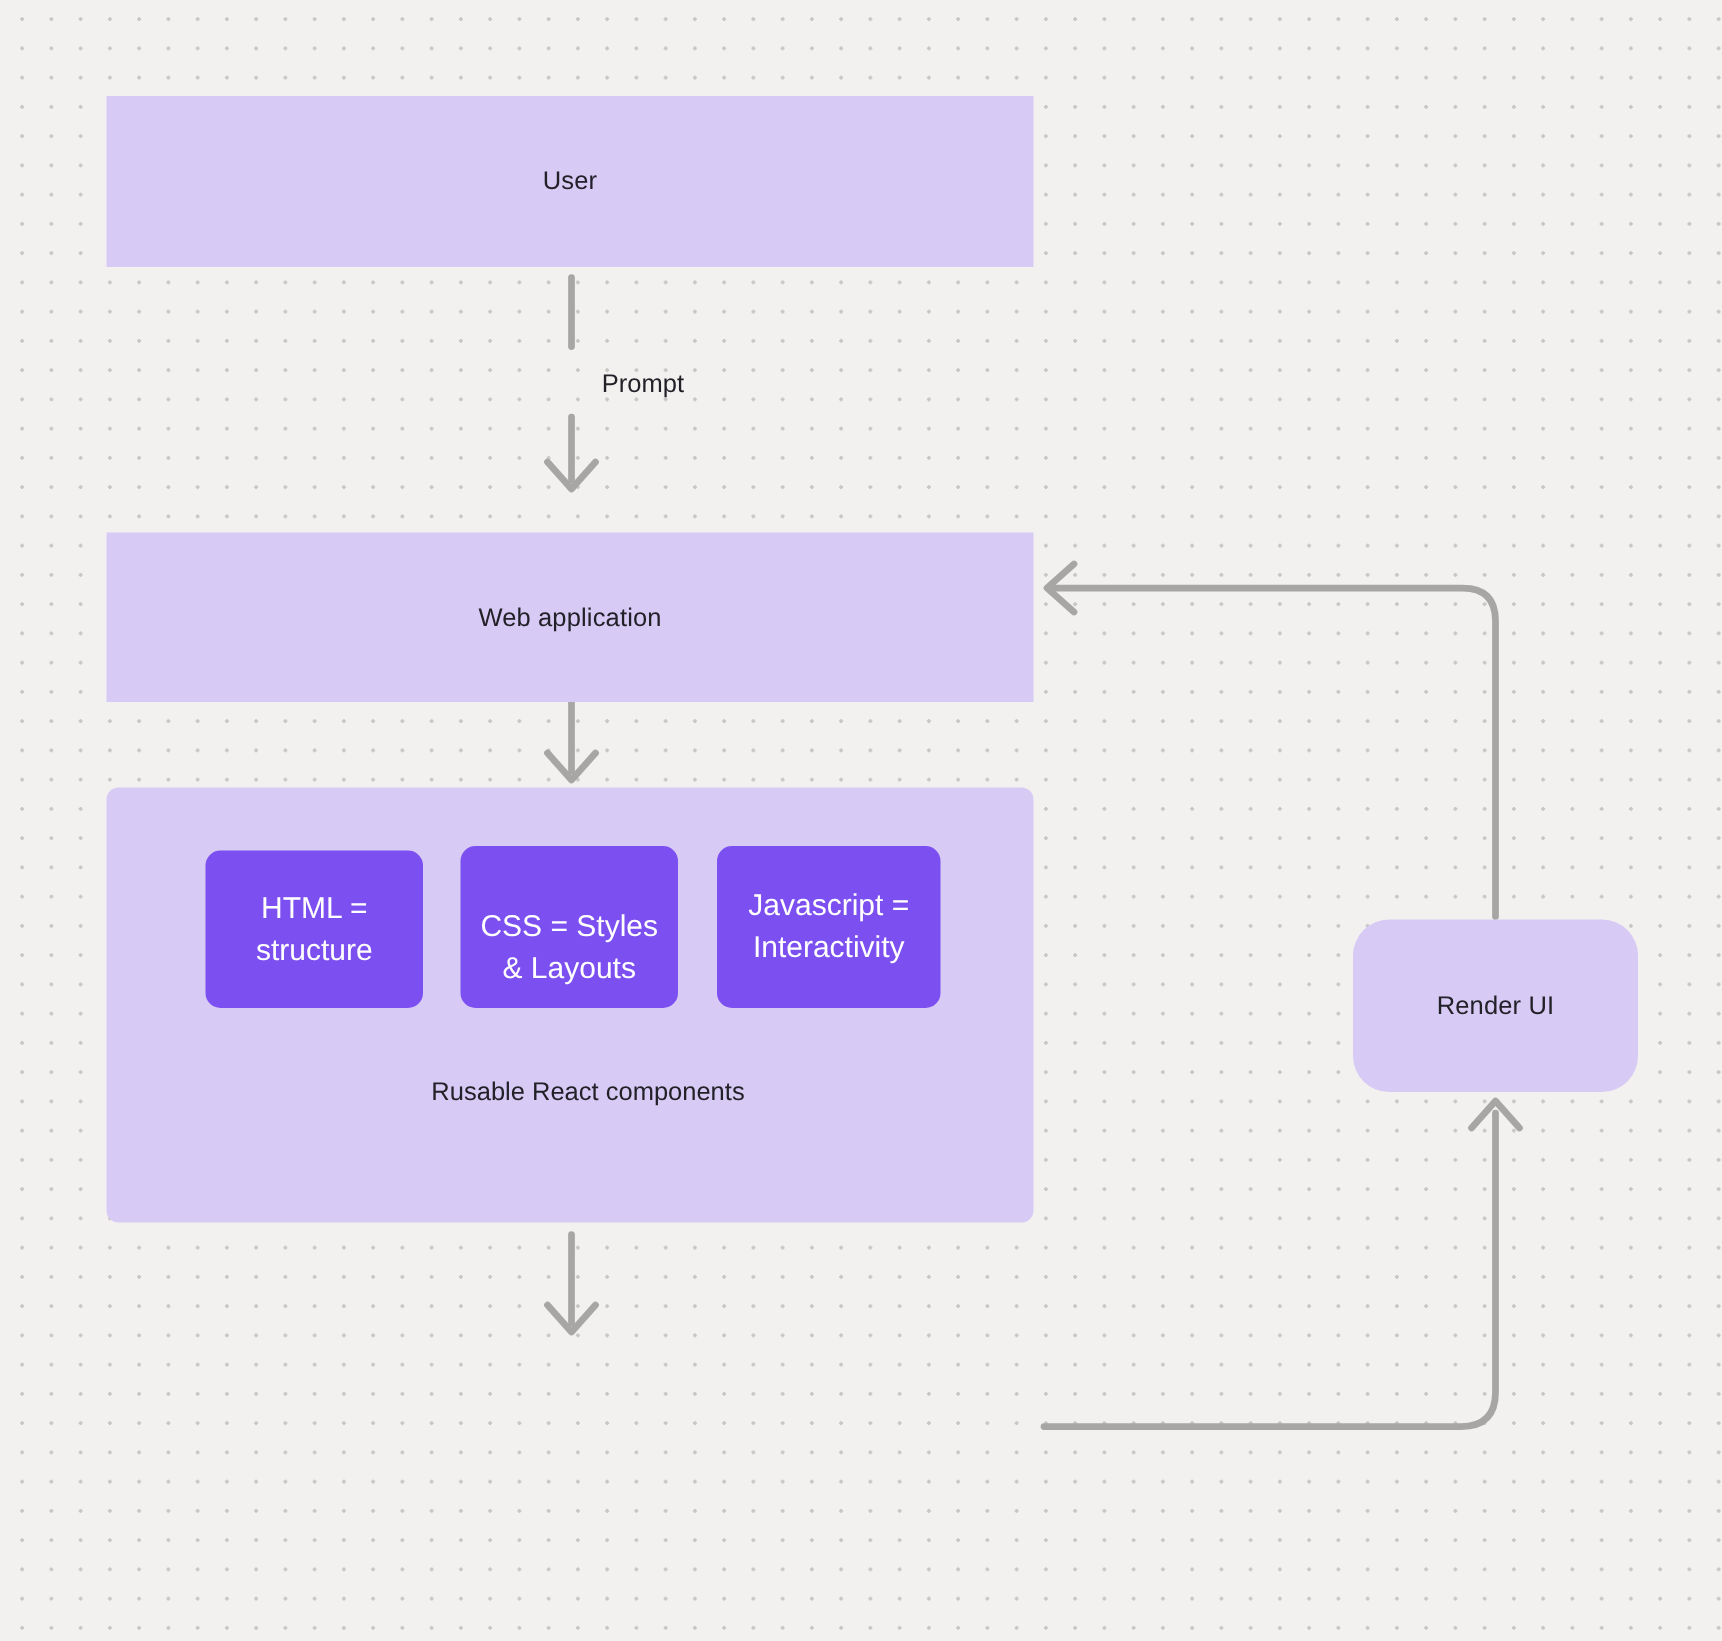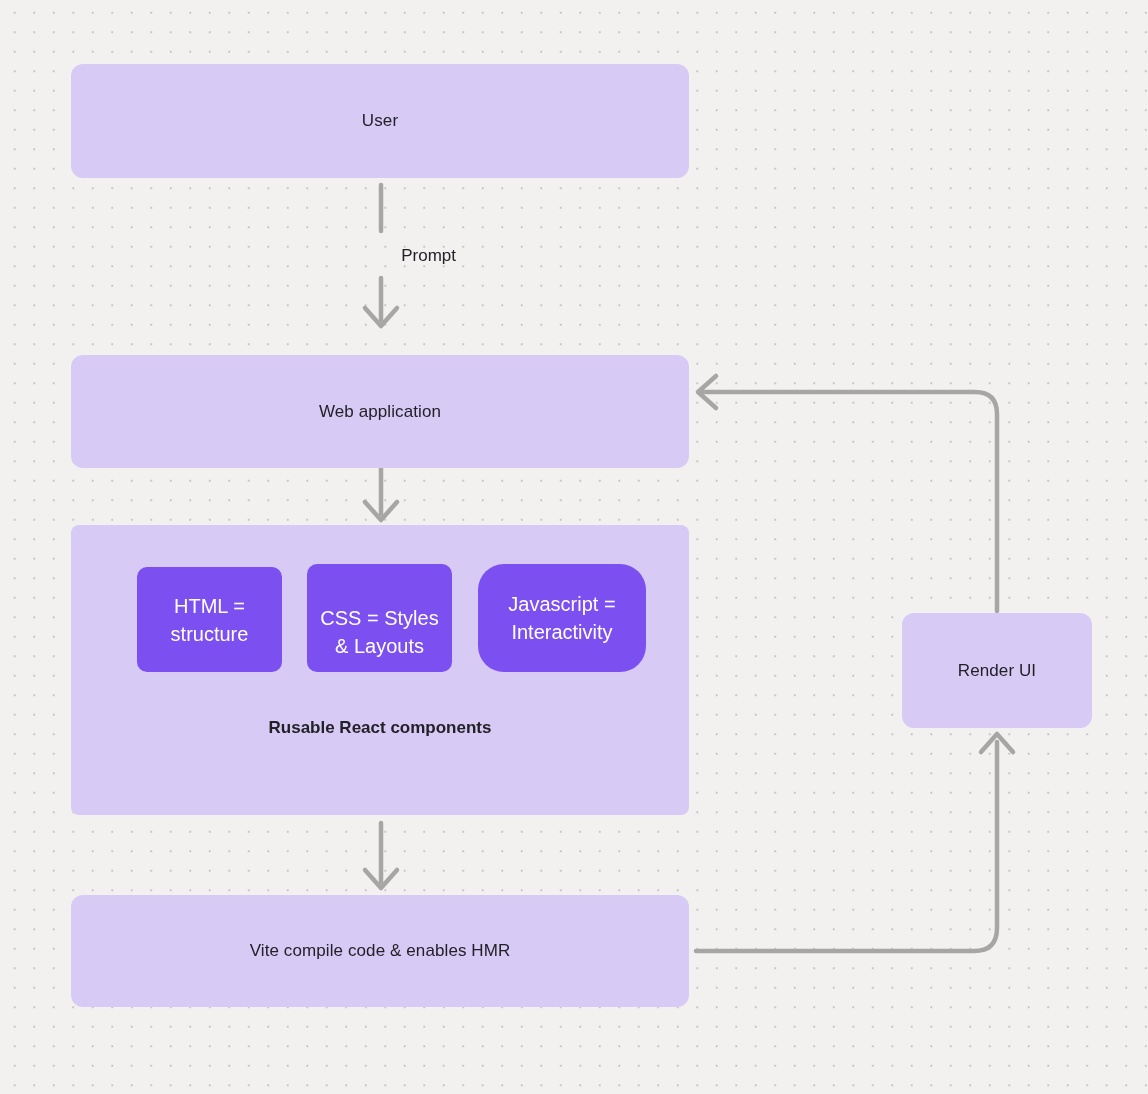--- a/index.html
+++ b/index.html
@@ -34,52 +34,53 @@
   .node {
     position: absolute;
     display: flex;
     align-items: center;
     justify-content: center;
     box-sizing: border-box;
     text-align: center;
   }
   .node-light {
     background: #d7caf5;
-    border-radius: 12px;
+    border-radius: 0;
     color: #232128;
     font-size: 17px;
     font-weight: 500;
     letter-spacing: 0.1px;
   }
   .node-dark {
     background: #7c4ff0;
     border-radius: 10px;
     color: #ffffff;
     font-size: 20px;
     font-weight: 500;
     line-height: 28px;
     padding: 12px 10px;
   }
   .node-user   { left: 71px;  top: 64px;  width: 618px; height: 114px; }
   .node-webapp { left: 71px;  top: 334px; width: 618px; height: 113px; margin-top: 21px; }
   .group       { left: 71px;  top: 525px; width: 618px; height: 290px;
                  background: #d7caf5; border-radius: 8px; position: absolute; }
   .node-html   { left: 66px;  top: 42px;  width: 145px; height: 105px; }
   .node-css    { left: 236px; top: 39px;  width: 145px; height: 108px; align-items: flex-end; }
-  .node-js     { left: 407px; top: 39px;  width: 168px; height: 108px; border-radius: 26px; }
+  .node-js     { left: 407px; top: 39px;  width: 149px; height: 108px; }
   .group-caption {
     position: absolute;
     left: 0; top: 193px; width: 100%;
     text-align: center;
     color: #232128;
     font-size: 17px;
-    font-weight: 700;
+    font-weight: 400;
+    padding-left: 12px;
   }
   .node-vite   { left: 71px;  top: 895px; width: 618px; height: 112px; }
-  .node-render { left: 902px; top: 613px; width: 190px; height: 115px; border-radius: 12px; }
+  .node-render { left: 902px; top: 613px; width: 190px; height: 115px; border-radius: 24px; }
   .edge-label {
     position: absolute;
     left: 306px; top: 246px; width: 150px;
     text-align: right;
     color: #232128;
     font-size: 17px;
     font-weight: 500;
   }
 </style>
 </head>
@@ -122,21 +123,18 @@
     </div>
     <div class="node node-dark node-css">
       <span>CSS = Styles &amp; Layouts</span>
     </div>
     <div class="node node-dark node-js">
       <span>Javascript = Interactivity</span>
     </div>
     <div class="group-caption">Rusable React components</div>
   </div>
 
-  <div class="node node-light node-vite">
-    <span>Vite compile code &amp; enables HMR</span>
-  </div>
 
   <div class="node node-light node-render">
     <span>Render UI</span>
   </div>
 
 </div>
 
 </body></html>

